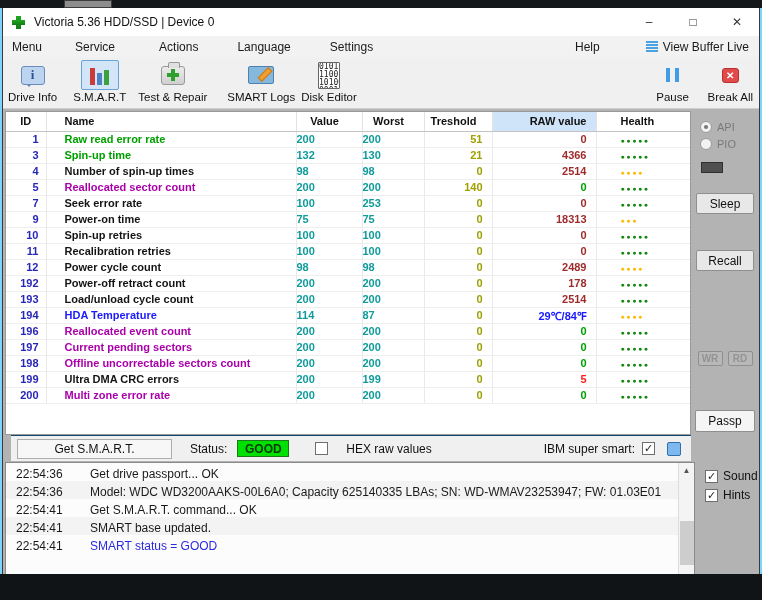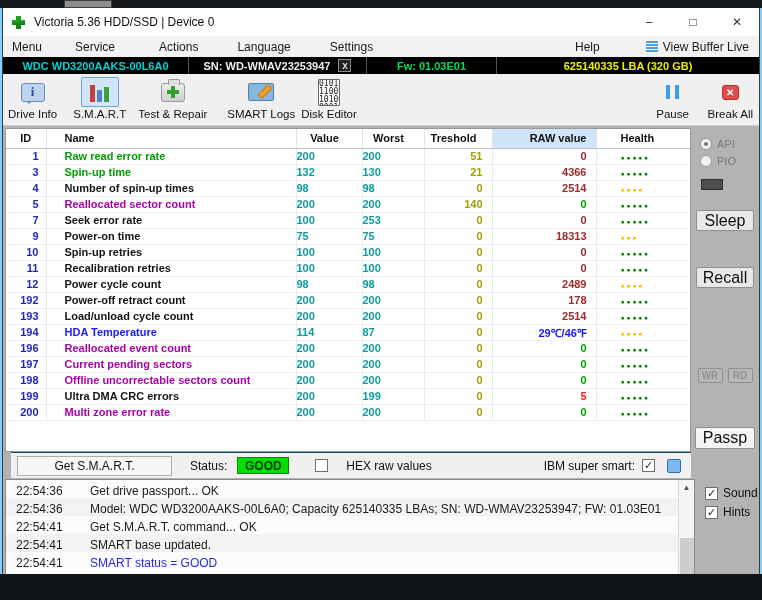--- a/index.html
+++ b/index.html
@@ -83,21 +83,21 @@
   .raw-maroon{color:#9e2b2b}.raw-green{color:#00a000}.raw-red{color:#ff1a1a}.raw-blue{color:#1a1aff}
   .dots{font-size:7px;letter-spacing:1.6px}
   .dt-green{color:#128a12}.dt-yellow{color:#ffb900}
   
   .sidebar{flex:1;display:flex;flex-direction:column;align-items:center;background:#b3b3b3;font-size:11px;color:#7a7a7a}
   .radio-row{display:flex;align-items:center;gap:5px;width:50px}
   .rr-api{margin-top:12px}.rr-pio{margin-top:5px}
   .radio{width:12px;height:12px;border-radius:50%;background:#f2f2f2;border:1px solid #9a9a9a;position:relative}
   .radio.sel::after{content:'';position:absolute;inset:3px;border-radius:50%;background:#777}
   .led{width:22px;height:11px;background:#4f4f4f;border:1px solid #2f2f2f;align-self:flex-start;margin-left:10px;margin-top:12px}
-  .side-btn{width:58px;height:21px;background:#e8e8e8;border:1px solid #8f8f8f;border-radius:2px;font-size:16px;color:#111;display:flex;align-items:center;justify-content:center;cursor:default}
+  .side-btn{width:58px;height:21px;background:#e8e8e8;border:1px solid #8f8f8f;border-radius:2px;font-size:12px;color:#111;display:flex;align-items:center;justify-content:center;cursor:default}
   .sleep{margin-top:20px}.recall{margin-top:36px}
   .wr-rd{display:flex;gap:5px;margin-top:80px}
   .mini-btn{width:25px;height:15px;background:#b8b8b8;border:1px solid #8f8f8f;border-radius:2px;color:#939393;font-size:10px;font-weight:bold;display:flex;align-items:center;justify-content:center}
   .passp{margin-top:44px;background:#f5f5f5;height:22px;width:60px}
   
   .statusbar{flex:0 0 26px;margin-left:8px;background:#f0f0f0;border-top:1px solid #0c4a6e;display:flex;align-items:center;font-size:12px;color:#111}
   .get-smart-btn{width:155px;height:20px;margin-left:6px;background:#f7f7f7;border:1px solid #adadad;display:flex;align-items:center;justify-content:center}
   .status-label{margin-left:18px}
   .good-badge{margin-left:10px;width:52px;height:17px;background:#00e000;border:1px solid #1a7a1a;display:flex;align-items:center;justify-content:center;font-weight:bold;color:#063806}
   .checkbox{width:13px;height:13px;background:#fff;border:1px solid #6e6e6e;display:flex;align-items:center;justify-content:center;font-size:11px;line-height:11px;color:#222}
@@ -147,29 +147,20 @@
       <span class="mi mi-actions">Actions</span>
       <span class="mi mi-language">Language</span>
       <span class="mi mi-settings">Settings</span>
       <span class="mi mi-help">Help</span>
       <span class="vbl">
         <span class="vbl-icon"></span>
         <span>View Buffer Live</span>
       </span>
     </div>
 
-    <div class="devicebar">
-      <div class="seg seg-model">WDC WD3200AAKS-00L6A0</div>
-      <div class="seg seg-serial">
-        <span>SN: WD-WMAV23253947</span>
-        <span class="x-tag">x</span>
-      </div>
-      <div class="seg seg-fw">Fw: 01.03E01</div>
-      <div class="seg seg-cap">625140335 LBA (320 GB)</div>
-    </div>
 
     <div class="toolbar">
       <div class="tbtn tb1">
         <span class="ibox">
             <span class="icon-driveinfo"></span>
           </span>
         <span>Drive Info</span>
       </div>
       <div class="tbtn tb2 selected">
         <span class="ibox">
@@ -351,21 +342,21 @@
                   <td class="c-raw raw-maroon">2514</td>
                   <td class="c-health"><span class="dots dt-green">●●●●●</span></td>
                 </tr>
 
                 <tr>
                   <td class="c-id">194</td>
                   <td class="c-name nm-blue">HDA Temperature</td>
                   <td class="c-num">114</td>
                   <td class="c-num">87</td>
                   <td class="c-t">0</td>
-                  <td class="c-raw raw-blue">29℃/46℉</td>
+                  <td class="c-raw raw-blue">29℃/84℉</td>
                   <td class="c-health"><span class="dots dt-yellow">●●●●</span></td>
                 </tr>
 
                 <tr>
                   <td class="c-id">196</td>
                   <td class="c-name nm-purple">Reallocated event count</td>
                   <td class="c-num">200</td>
                   <td class="c-num">200</td>
                   <td class="c-t">0</td>
                   <td class="c-raw raw-green">0</td>

